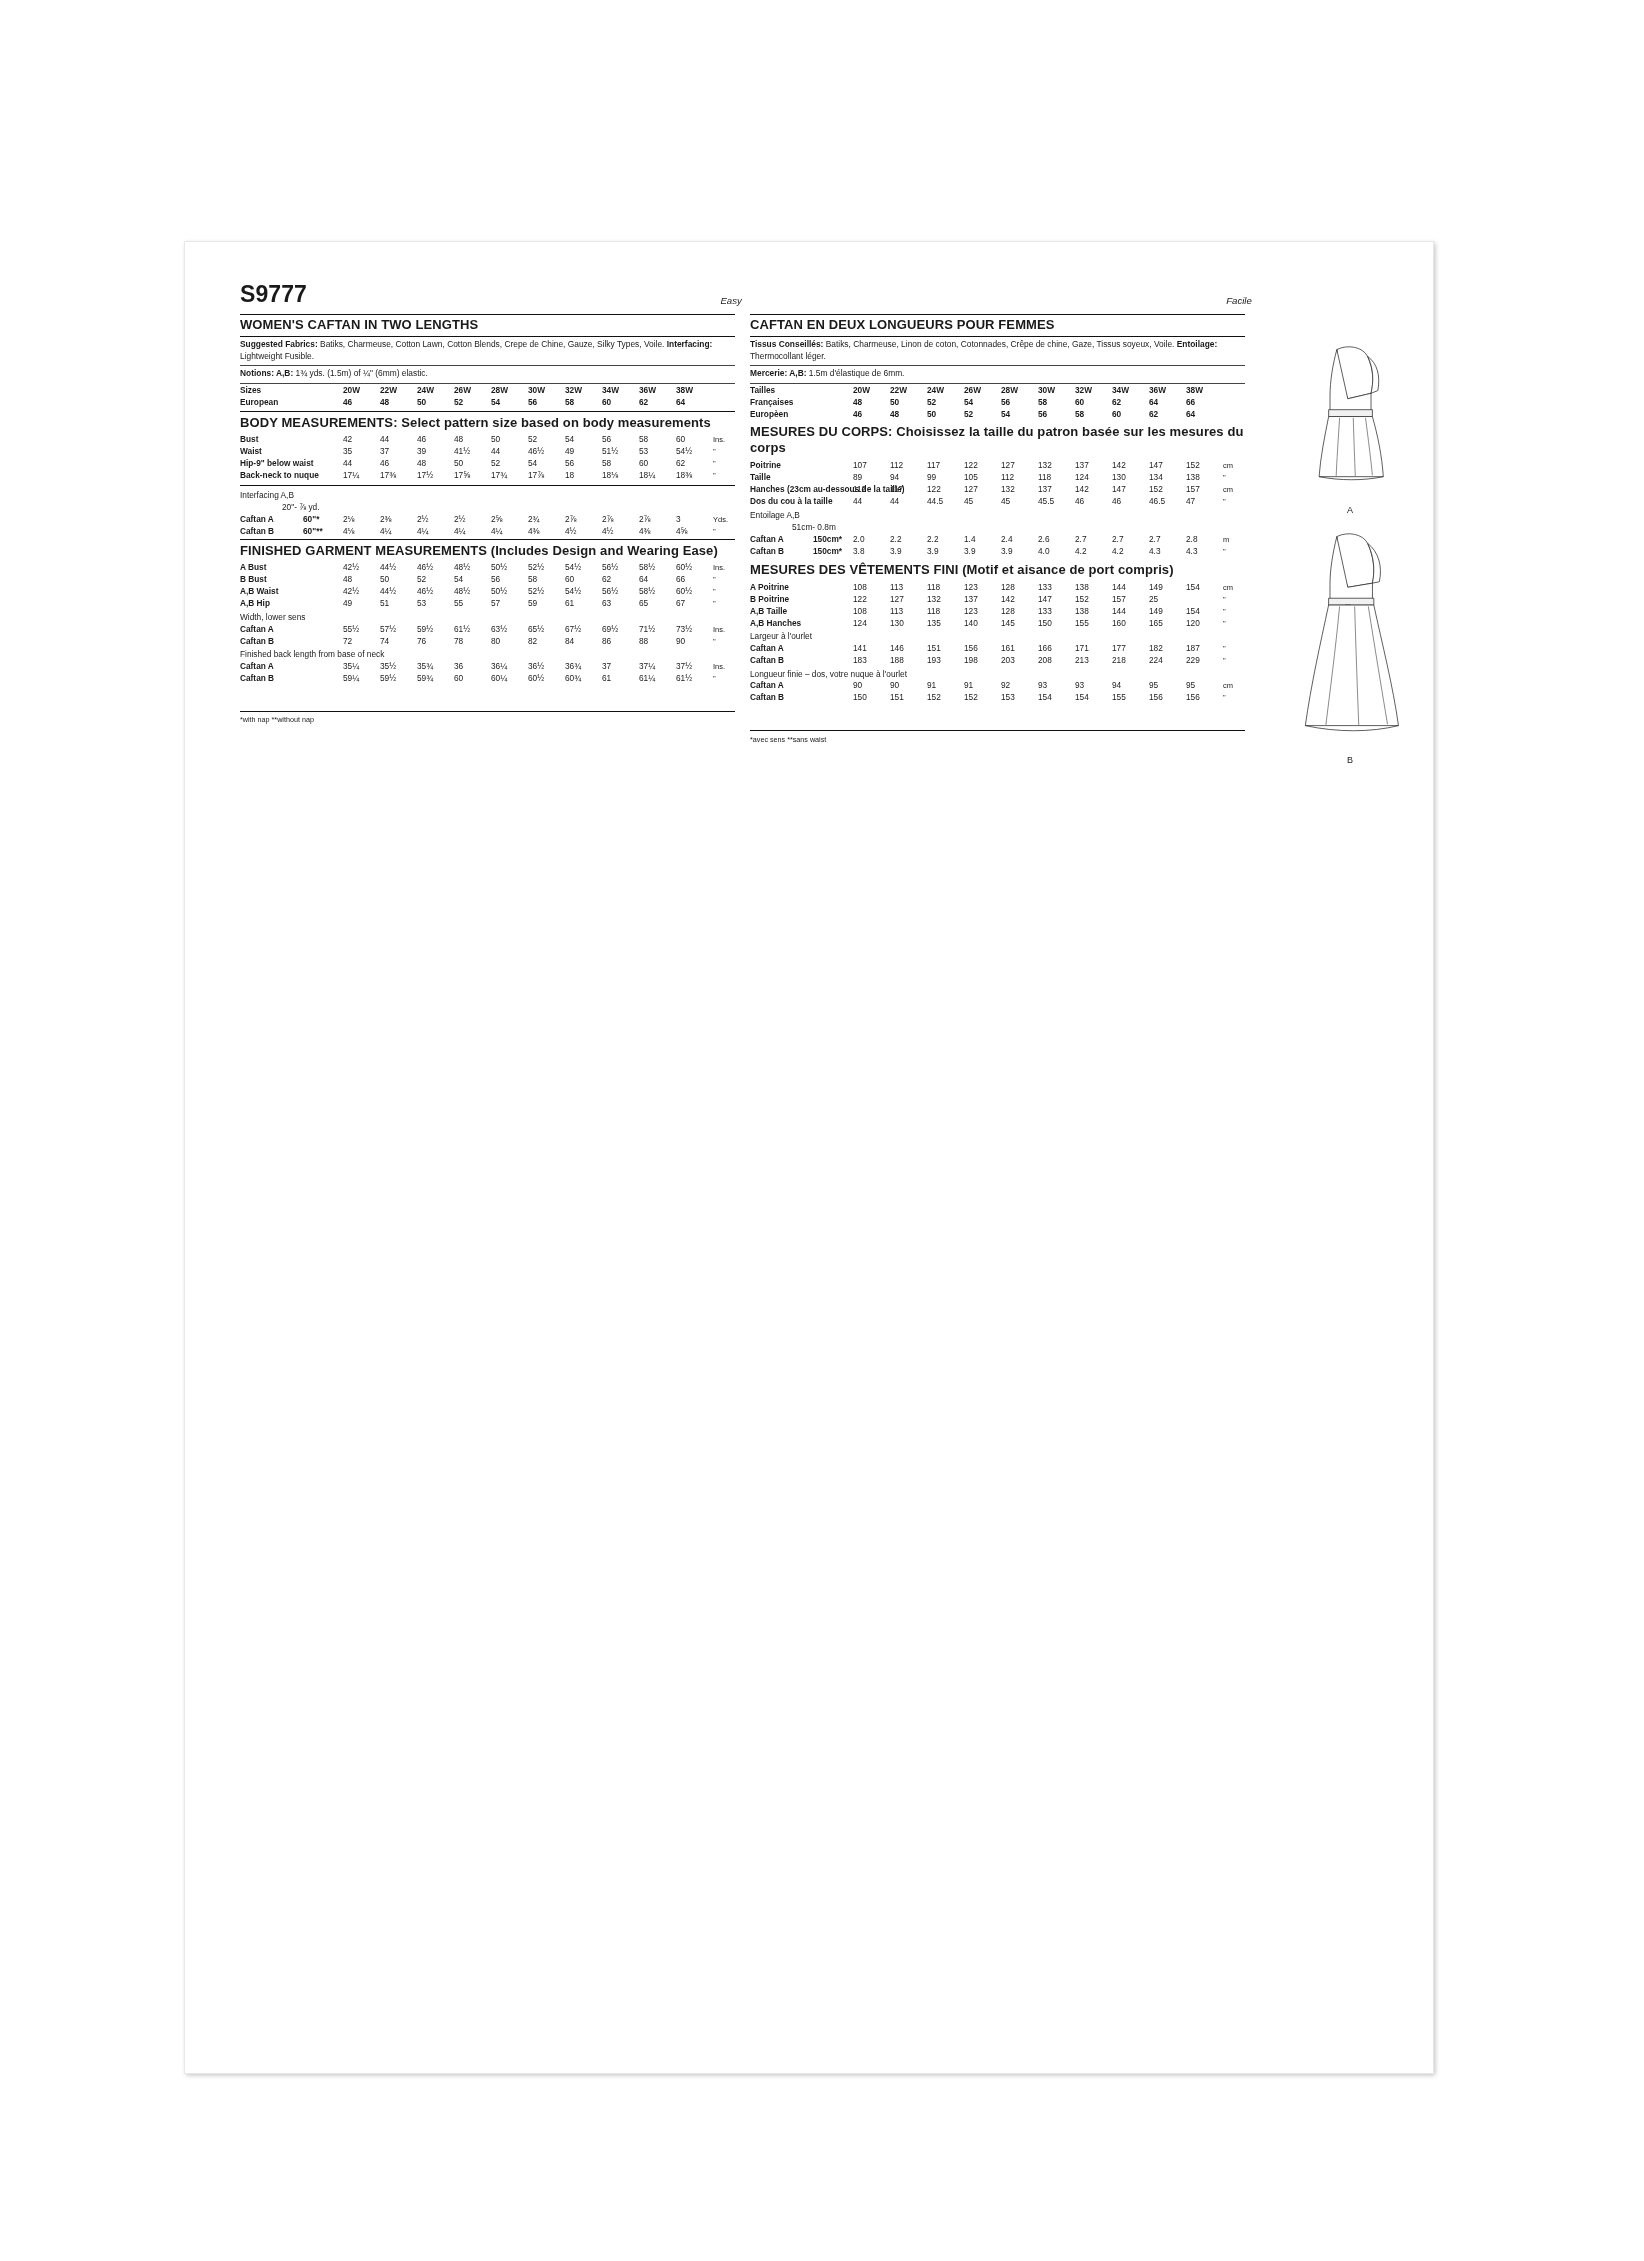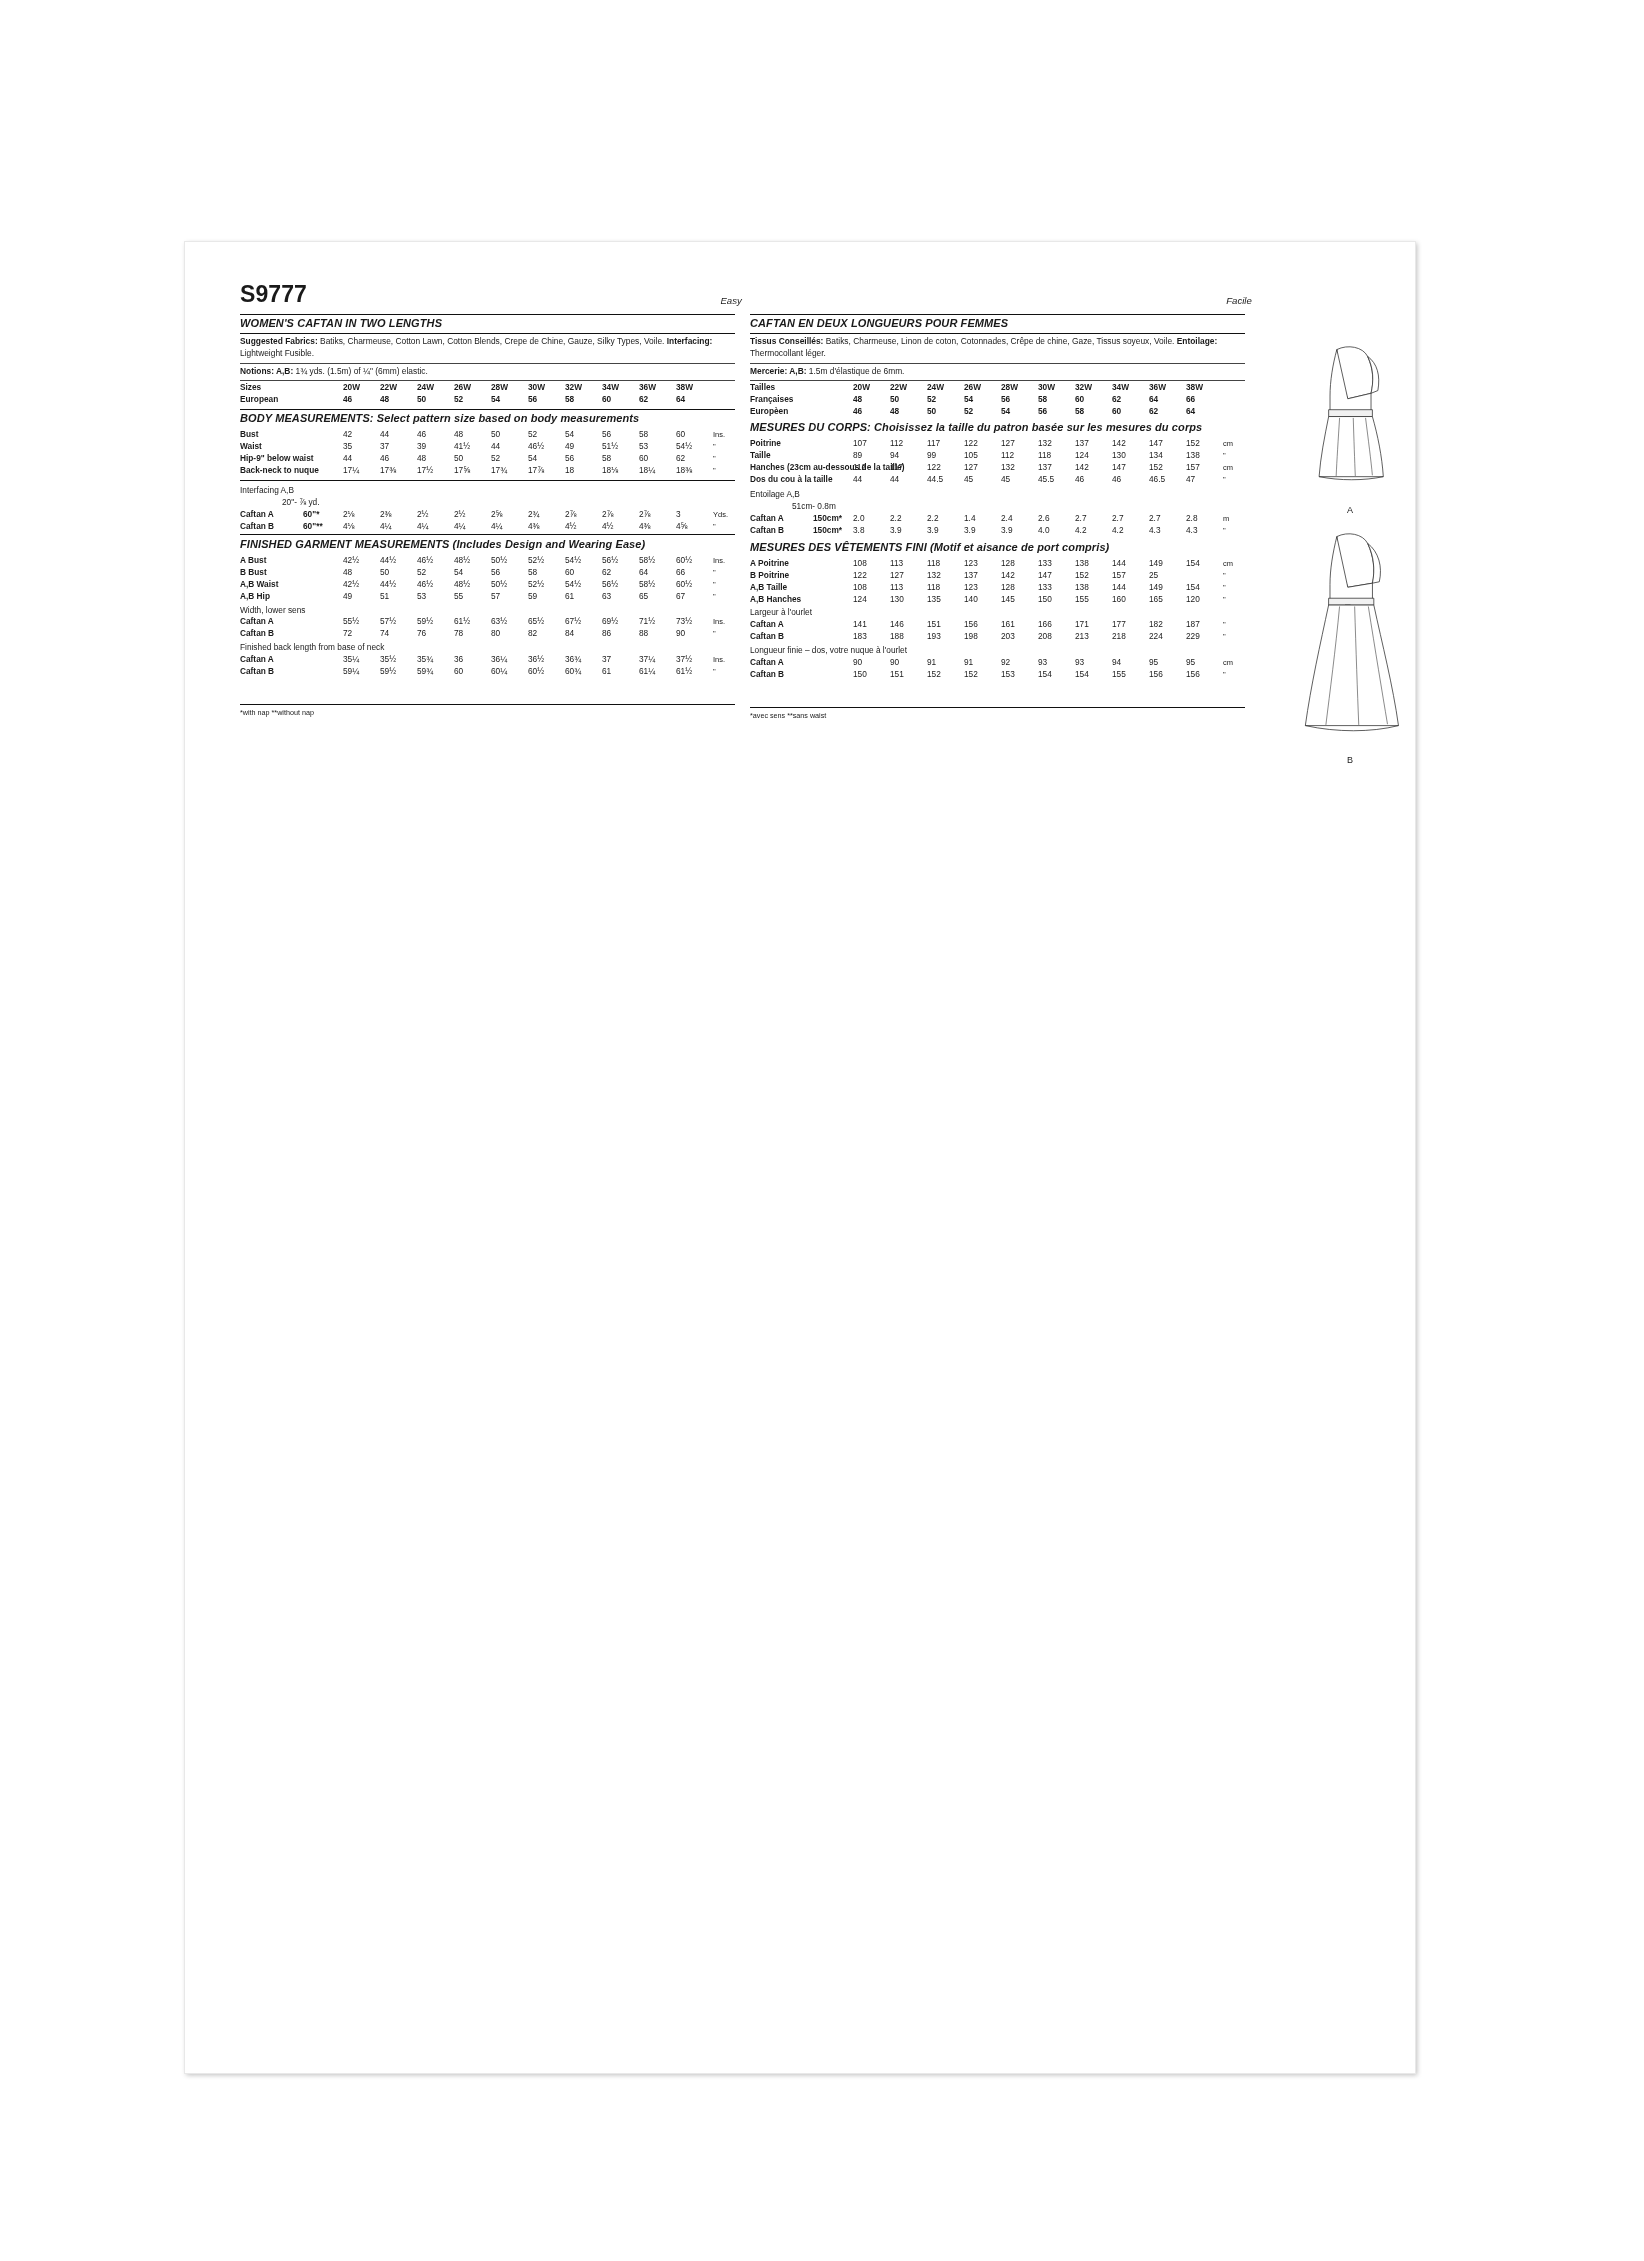--- a/index.html
+++ b/index.html
@@ -15,20 +15,21 @@
   }
   .page {
     position: absolute;
     left: 184px;
     top: 241px;
     width: 1230px;
     height: 1831px;
     background: #ffffff;
     box-shadow: 2.1px 2.1px 4.8px rgba(0,0,0,0.25);
     border: 0.7px solid #e8e8e8;
+    padding-left: 18px;
   }
   .sheet-inner {
     position: absolute;
     left: 55px;
     top: 41px;
     right: 41px;
     bottom: 27px;
   }
   
   .hdr {
@@ -68,26 +69,25 @@
   .col-right { left: 510px; }
 
   .rule {
     border-top: 1px solid #111;
     margin: 0;
     height: 0;
   }
   .rule.thin { border-top: 0.6px solid #444; }
 
   .title {
-    font-size: 11px;
+    font-size: 13px;
     font-weight: bold;
     letter-spacing: 0.1px;
     padding: 2.7px 0 2.1px 0;
     line-height: 1.25;
-    font-style: italic;
   }
   .para {
     font-size: 8.4px;
     line-height: 1.42;
     padding: 2.1px 0 2.7px 0;
   }
   .para b { font-weight: bold; }
 
   
   table.m {

